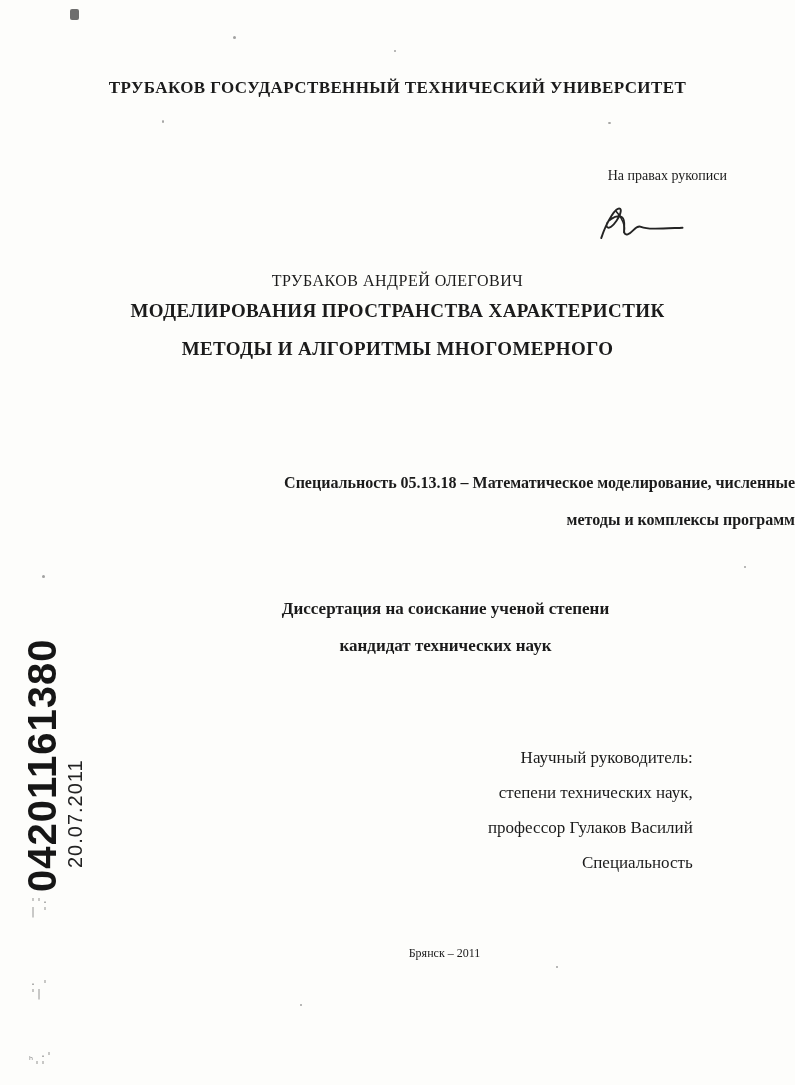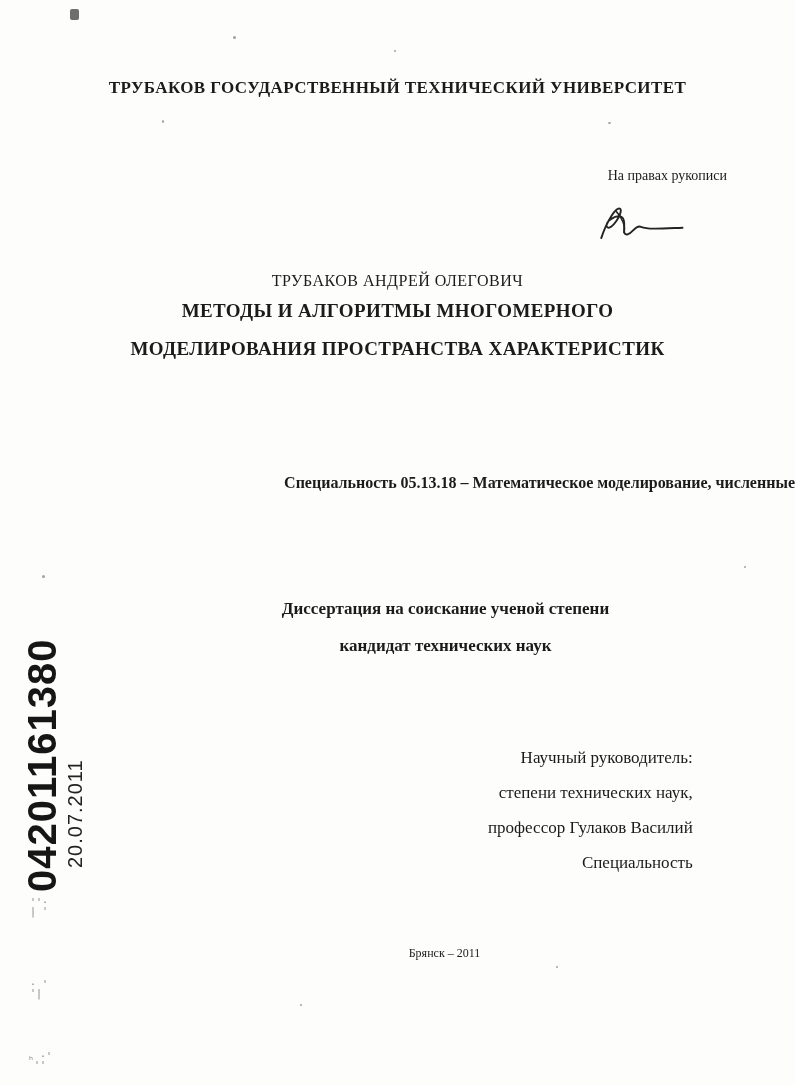--- a/index.html
+++ b/index.html
@@ -99,26 +99,27 @@
   <div class="signature">
     <svg viewBox="0 0 110 48" width="104" height="46" aria-hidden="true">
       <path d="M14 40 C 20 22, 30 6, 34 9 C 38 12, 24 34, 20 28 C 17 23, 30 14, 36 18 C 42 22, 34 38, 42 36 C 48 34, 50 26, 56 28 C 64 31, 76 30, 100 29" stroke="#242424" stroke-width="2" fill="none" stroke-linecap="round"></path>
       <path d="M30 12 C 36 18, 40 28, 38 34" stroke="#242424" stroke-width="1.6" fill="none" stroke-linecap="round"></path>
     </svg>
   </div>
 
   <div class="centered author">ТРУБАКОВ АНДРЕЙ ОЛЕГОВИЧ</div>
 
   <h1 class="centered main-title">
+    <span style="display:block">МОДЕЛИРОВАНИЯ ПРОСТРАНСТВА ХАРАКТЕРИСТИК</span>
     <span style="display:block">МЕТОДЫ И АЛГОРИТМЫ МНОГОМЕРНОГО</span>
-    <span style="display:block">МОДЕЛИРОВАНИЯ ПРОСТРАНСТВА ХАРАКТЕРИСТИК</span>
   </h1>
 
   <div class="centered specialty">
     <span style="display:block">Специальность 05.13.18 – Математическое моделирование, численные</span>
+    <span style="display:block">методы и комплексы программ</span>
   </div>
 
   <div class="centered thesis-type">
     <span style="display:block">Диссертация на соискание ученой степени</span>
     <span style="display:block">кандидат технических наук</span>
   </div>
 
   <div class="vertical stamp-number">04201161380</div>
 
   <div class="vertical stamp-date">20.07.2011</div>

